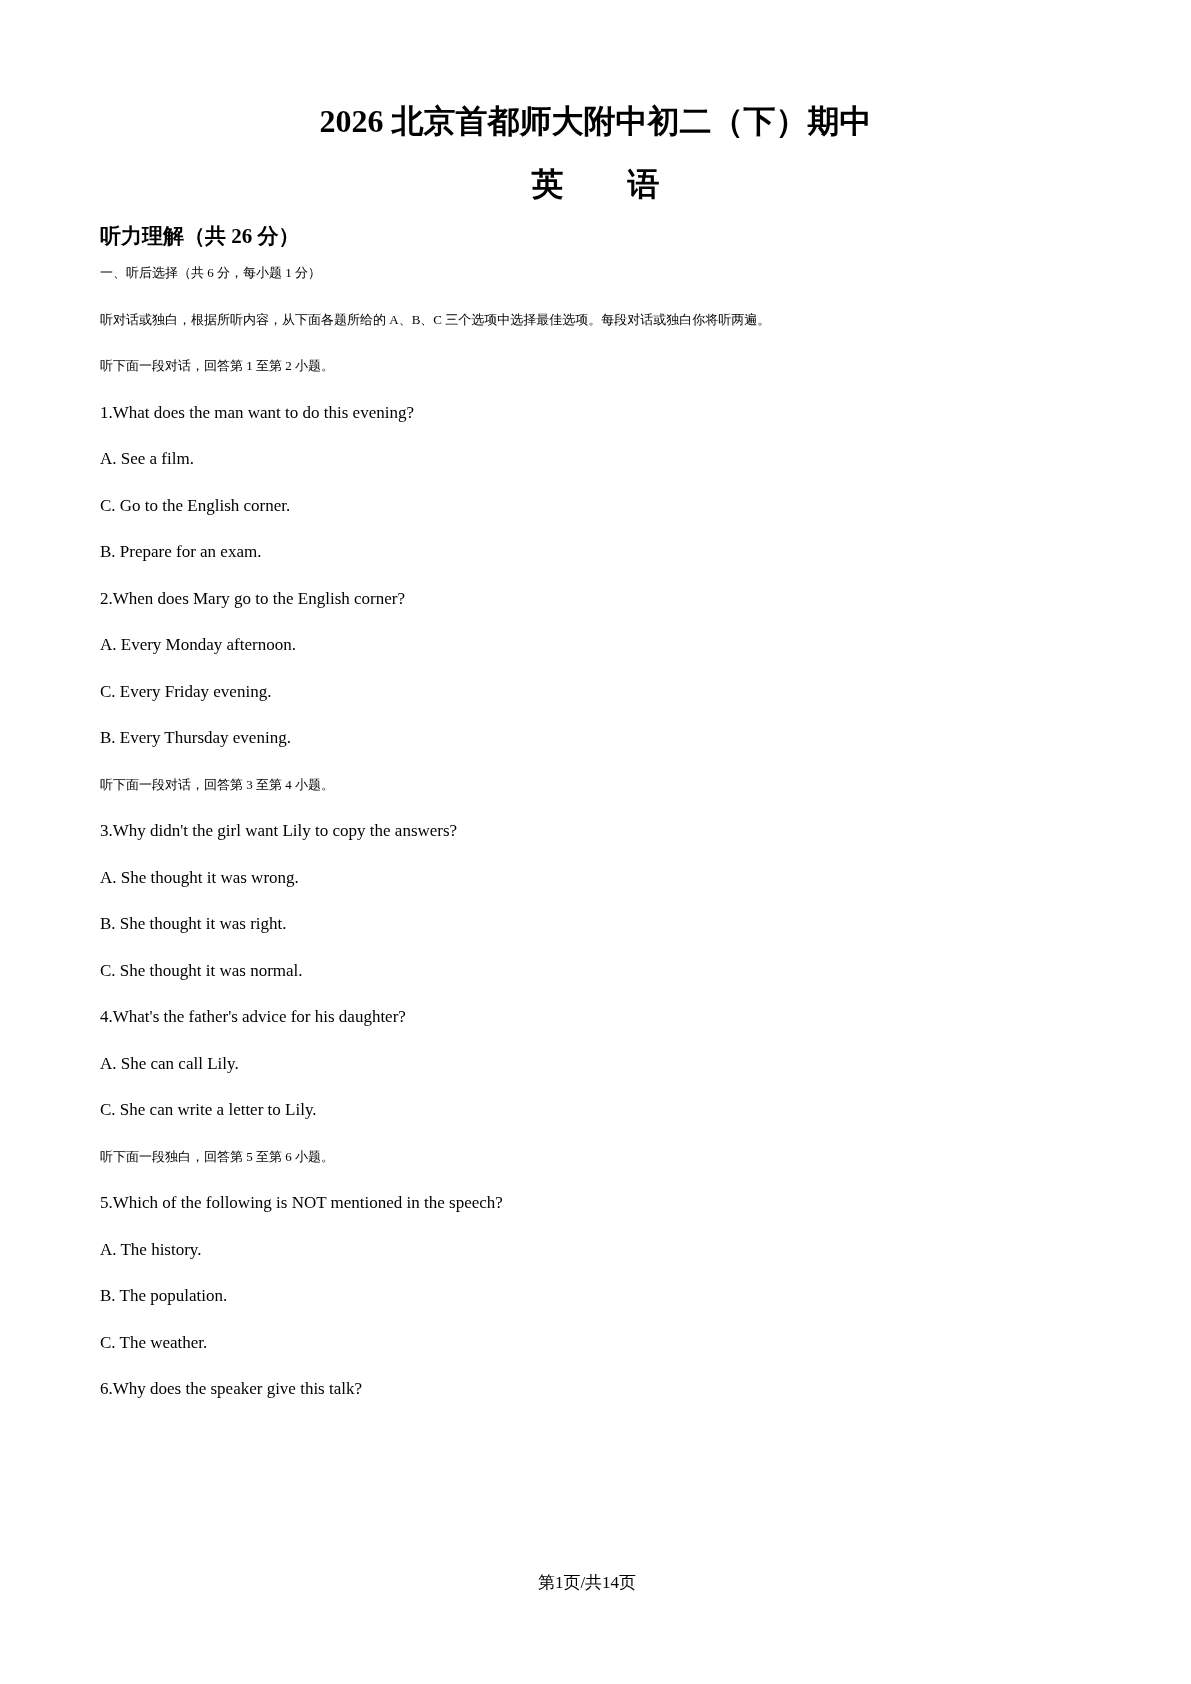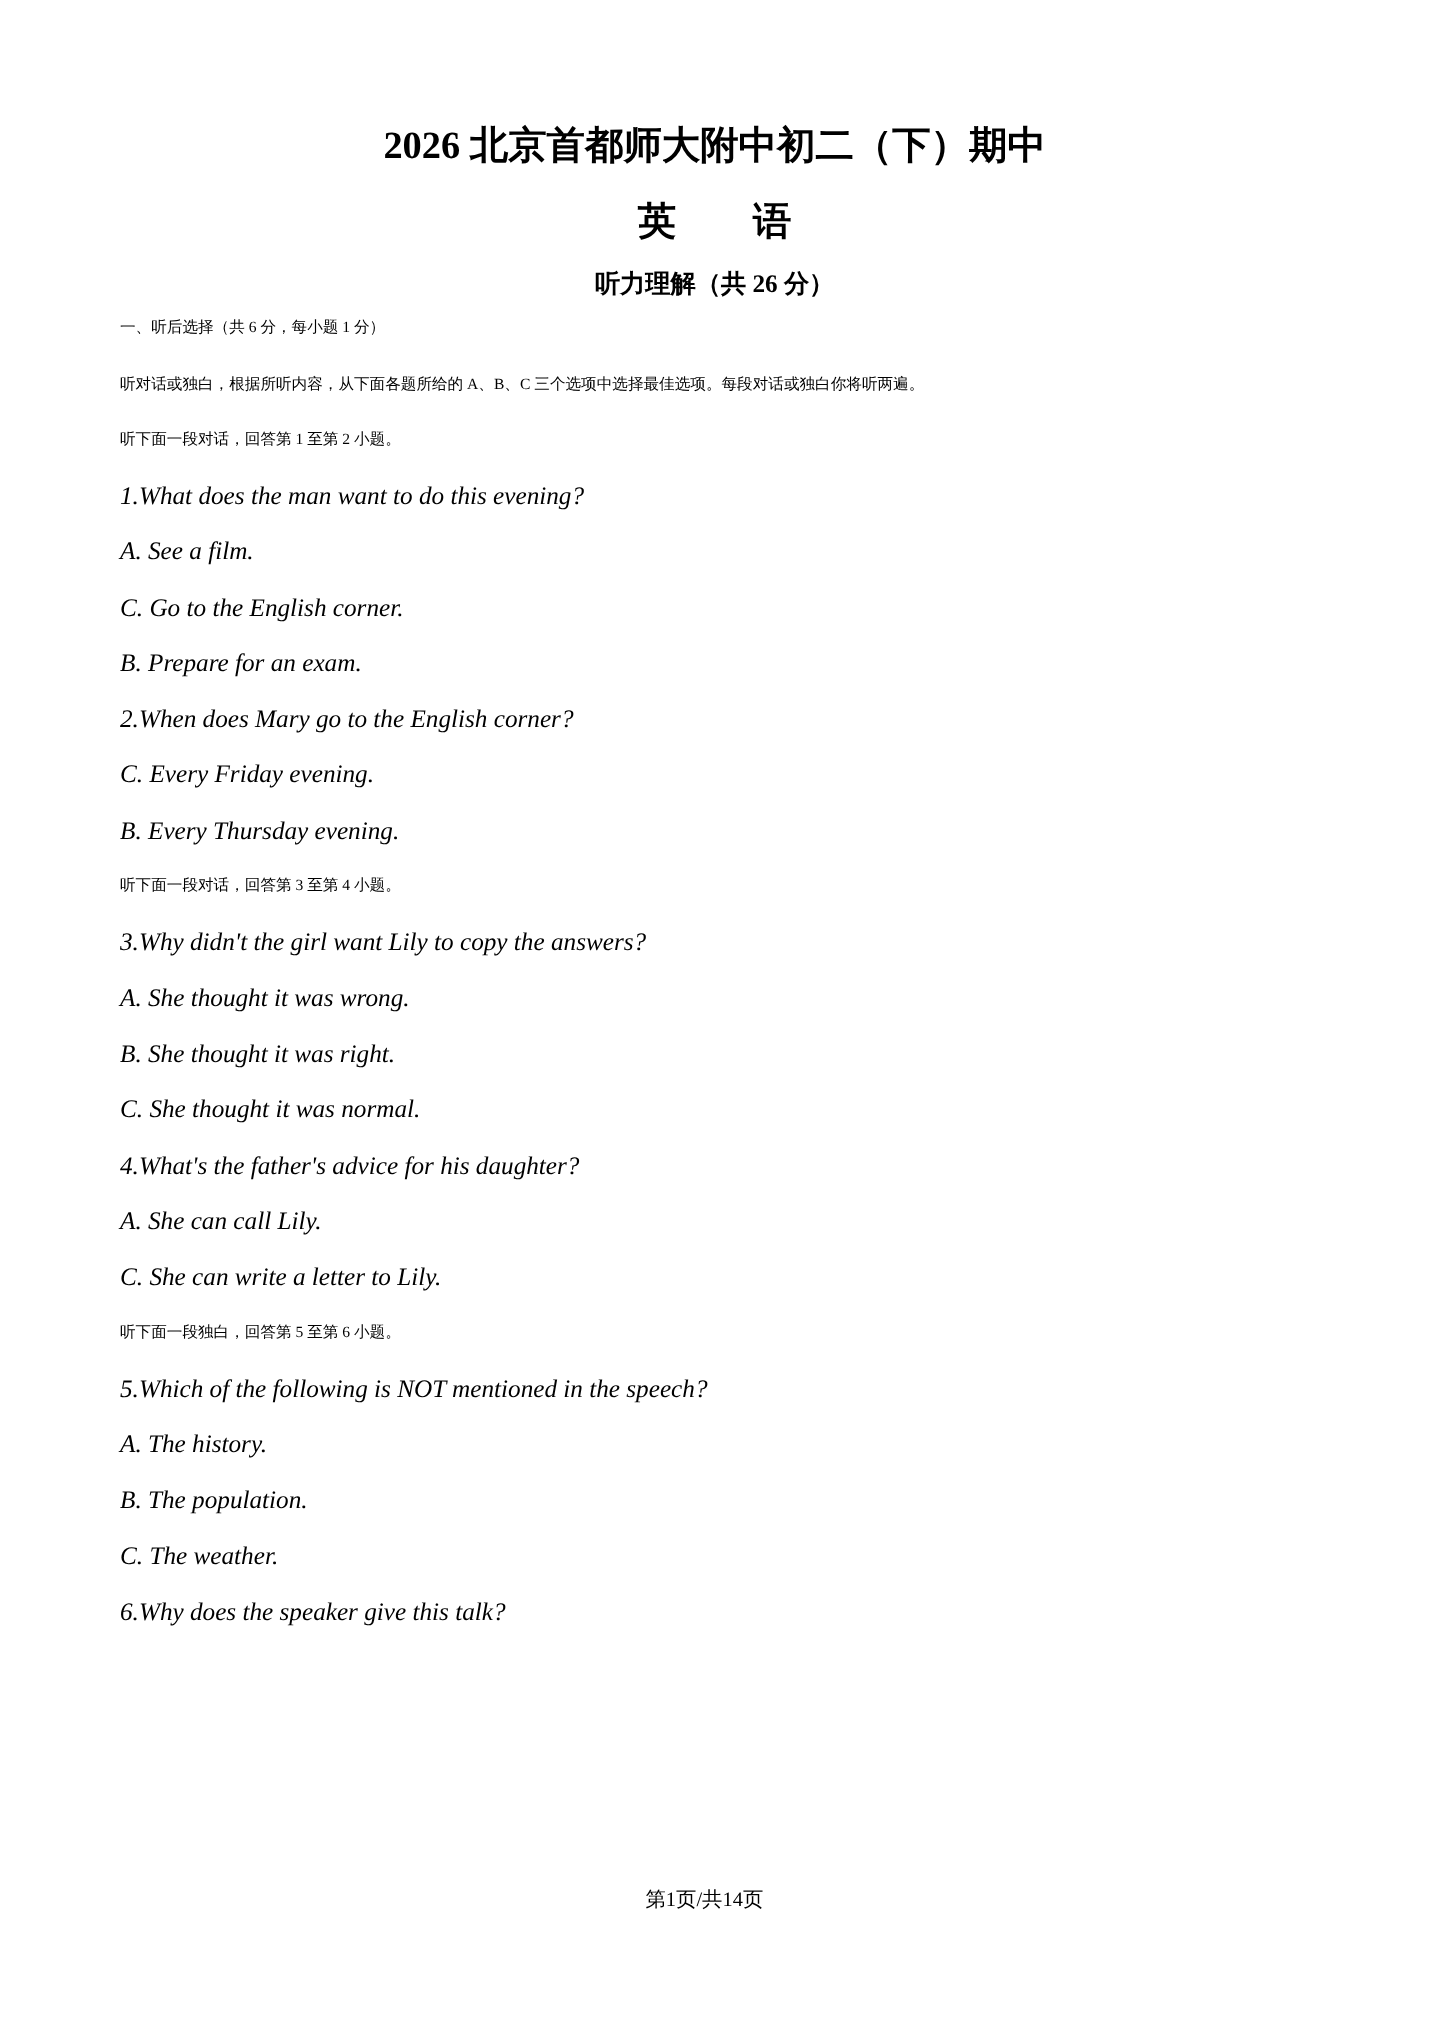--- a/index.html
+++ b/index.html
@@ -35,40 +35,39 @@
     font-weight: bold;
     text-align: center;
     white-space: pre-wrap;
   }
   .section-heading {
     margin: 18px 0 0 0;
     font-family: "Liberation Serif", "DejaVu Serif", sans-serif;
     font-size: 21px;
     line-height: 27px;
     font-weight: bold;
-    text-align: center;
+    text-align: left;
     white-space: pre-wrap;
   }
   .part-heading {
     margin-top: 17px;
   }
   .line {
     margin: 0;
     font-size: 13px;
     line-height: 46.5px;
     white-space: pre-wrap;
   }
   .zh {
     
     font-family: "Liberation Serif", "DejaVu Serif", sans-serif;
   }
   .en {
     font-family: "Liberation Serif", "DejaVu Serif", serif;
-    font-size: 21px;
-    font-style: italic;
+    font-size: 17px;
   }
   .instructions {
     text-align: justify;
   }
   .footer {
     position: absolute;
     left: 0;
     right: 17px;
     top: 1571px;
     font-family: "Liberation Serif", "DejaVu Serif", sans-serif;
@@ -91,20 +90,21 @@
     <p class="line zh instructions">听对话或独白，根据所听内容，从下面各题所给的 A、B、C 三个选项中选择最佳选项。每段对话或独白你将听两遍。</p>
 
     <div class="line zh">听下面一段对话，回答第 1 至第 2 小题。</div>
 
     <div class="line en">1.What does the man want to do this evening?</div>
     <div class="line en">A. See a film.</div>
     <div class="line en">C. Go to the English corner.</div>
     <div class="line en">B. Prepare for an exam.</div>
 
     <div class="line en">2.When does Mary go to the English corner?</div>
+    <div class="line en">A. Every Monday afternoon.</div>
     <div class="line en">C. Every Friday evening.</div>
     <div class="line en">B. Every Thursday evening.</div>
 
     <div class="line zh">听下面一段对话，回答第 3 至第 4 小题。</div>
 
     <div class="line en">3.Why didn't the girl want Lily to copy the answers?</div>
     <div class="line en">A. She thought it was wrong.</div>
     <div class="line en">B. She thought it was right.</div>
     <div class="line en">C. She thought it was normal.</div>
 

